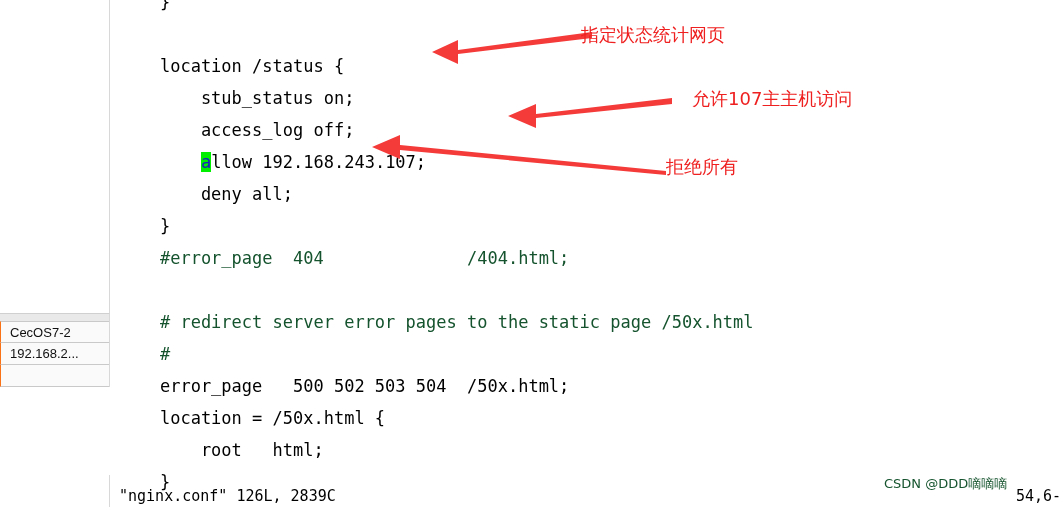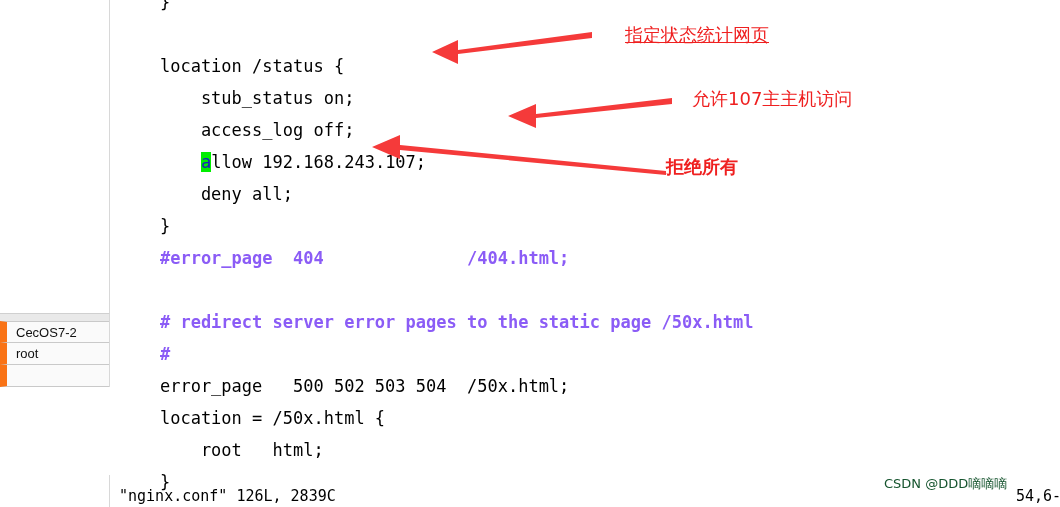--- a/index.html
+++ b/index.html
@@ -35,21 +35,21 @@
     border-right:1px solid #d8d8d8;
     box-sizing:border-box;
   }
   .session-row{
     height:22px;line-height:22px;
     padding-left:9px;
     font-size:13px;
     color:#101010;
     background:#fafafa;
     border-bottom:1px solid #c9c9c9;
-    border-left:7px solid #f97316;
+    border-left:1px solid #f97316;
     box-sizing:border-box;
     white-space:nowrap;overflow:hidden;
   }
   .session-row.first{border-top:1px solid #c9c9c9;}
   .session-row.empty{background:#fafafa;}
   #session-panel-bottom{
     position:absolute;left:0;top:475px;width:110px;height:32px;
     background:#ffffff;
     border-right:1px solid #d8d8d8;
     box-sizing:border-box;
@@ -63,21 +63,21 @@
     font-size:17px;
     line-height:32px;
     color:#000000;
     overflow:hidden;
     white-space:pre;
   }
   #term-lines{
     position:absolute;left:0;top:-14px;width:949px;
   }
   .tline{height:32px;padding-left:8px;white-space:pre;}
-  .cmt{color:#8b5cf6;font-weight:bold;}
+  .cmt{color:#14532d;}
   .txt{color:#000000;}
   .cursor{
     background:#00ee00;color:#1818c8;
   }
 
   
   #status-line{
     position:absolute;left:111px;top:486px;width:949px;height:21px;
     font-family:"DejaVu Sans Mono","Liberation Mono",monospace;
     font-size:15px;line-height:21px;
@@ -87,44 +87,44 @@
   #status-pos{position:absolute;left:905px;top:0;}
 
   
   .annot{
     position:absolute;
     color:#ef2020;
     font-family:"DejaVu Sans", sans-serif;
     font-size:18px;
     white-space:nowrap;
   }
-  #annot-1{left:625px;top:23px;text-decoration:underline;}
+  #annot-1{left:581px;top:23px;}
   #annot-2{left:692px;top:87px;}
-  #annot-3{left:666px;top:155px;font-weight:bold;}
+  #annot-3{left:666px;top:155px;}
 
   .arrow{position:absolute;}
 
   
   #watermark{
     position:absolute;left:884px;top:475px;
     font-family:"DejaVu Sans", sans-serif;
     font-size:13px;
     color:#14532d;
     white-space:nowrap;
   }
 </style>
 </head>
 <body>
 
 <div id="session-panel">
   <div id="session-panel-top"></div>
   <div id="session-panel-header"></div>
   <div id="session-list">
     <div class="session-row first"><span>CecOS7-2</span></div>
-    <div class="session-row"><span>root</span></div>
+    <div class="session-row"><span>192.168.2...</span></div>
     <div class="session-row empty"><span></span></div>
   </div>
   <div id="session-panel-bottom"></div>
 </div>
 
 <div id="terminal">
   <div id="term-lines"><div class="tline"><span class="txt">    }</span></div><div class="tline"><span class="txt"></span></div><div class="tline"><span class="txt">    location /status {</span></div><div class="tline"><span class="txt">        stub_status on;</span></div><div class="tline"><span class="txt">        access_log off;</span></div><div class="tline"><span class="txt">        </span><span class="cursor">a</span><span class="txt">llow 192.168.243.107;</span></div><div class="tline"><span class="txt">        deny all;</span></div><div class="tline"><span class="txt">    }</span></div><div class="tline"><span class="cmt">    #error_page  404              /404.html;</span></div><div class="tline"><span class="txt"></span></div><div class="tline"><span class="cmt">    # redirect server error pages to the static page /50x.html</span></div><div class="tline"><span class="cmt">    #</span></div><div class="tline"><span class="txt">    error_page   500 502 503 504  /50x.html;</span></div><div class="tline"><span class="txt">    location = /50x.html {</span></div><div class="tline"><span class="txt">        root   html;</span></div><div class="tline"><span class="txt">    }</span></div><div class="tline"><span class="txt"></span></div></div>
 </div>
 
 <div id="status-line">

